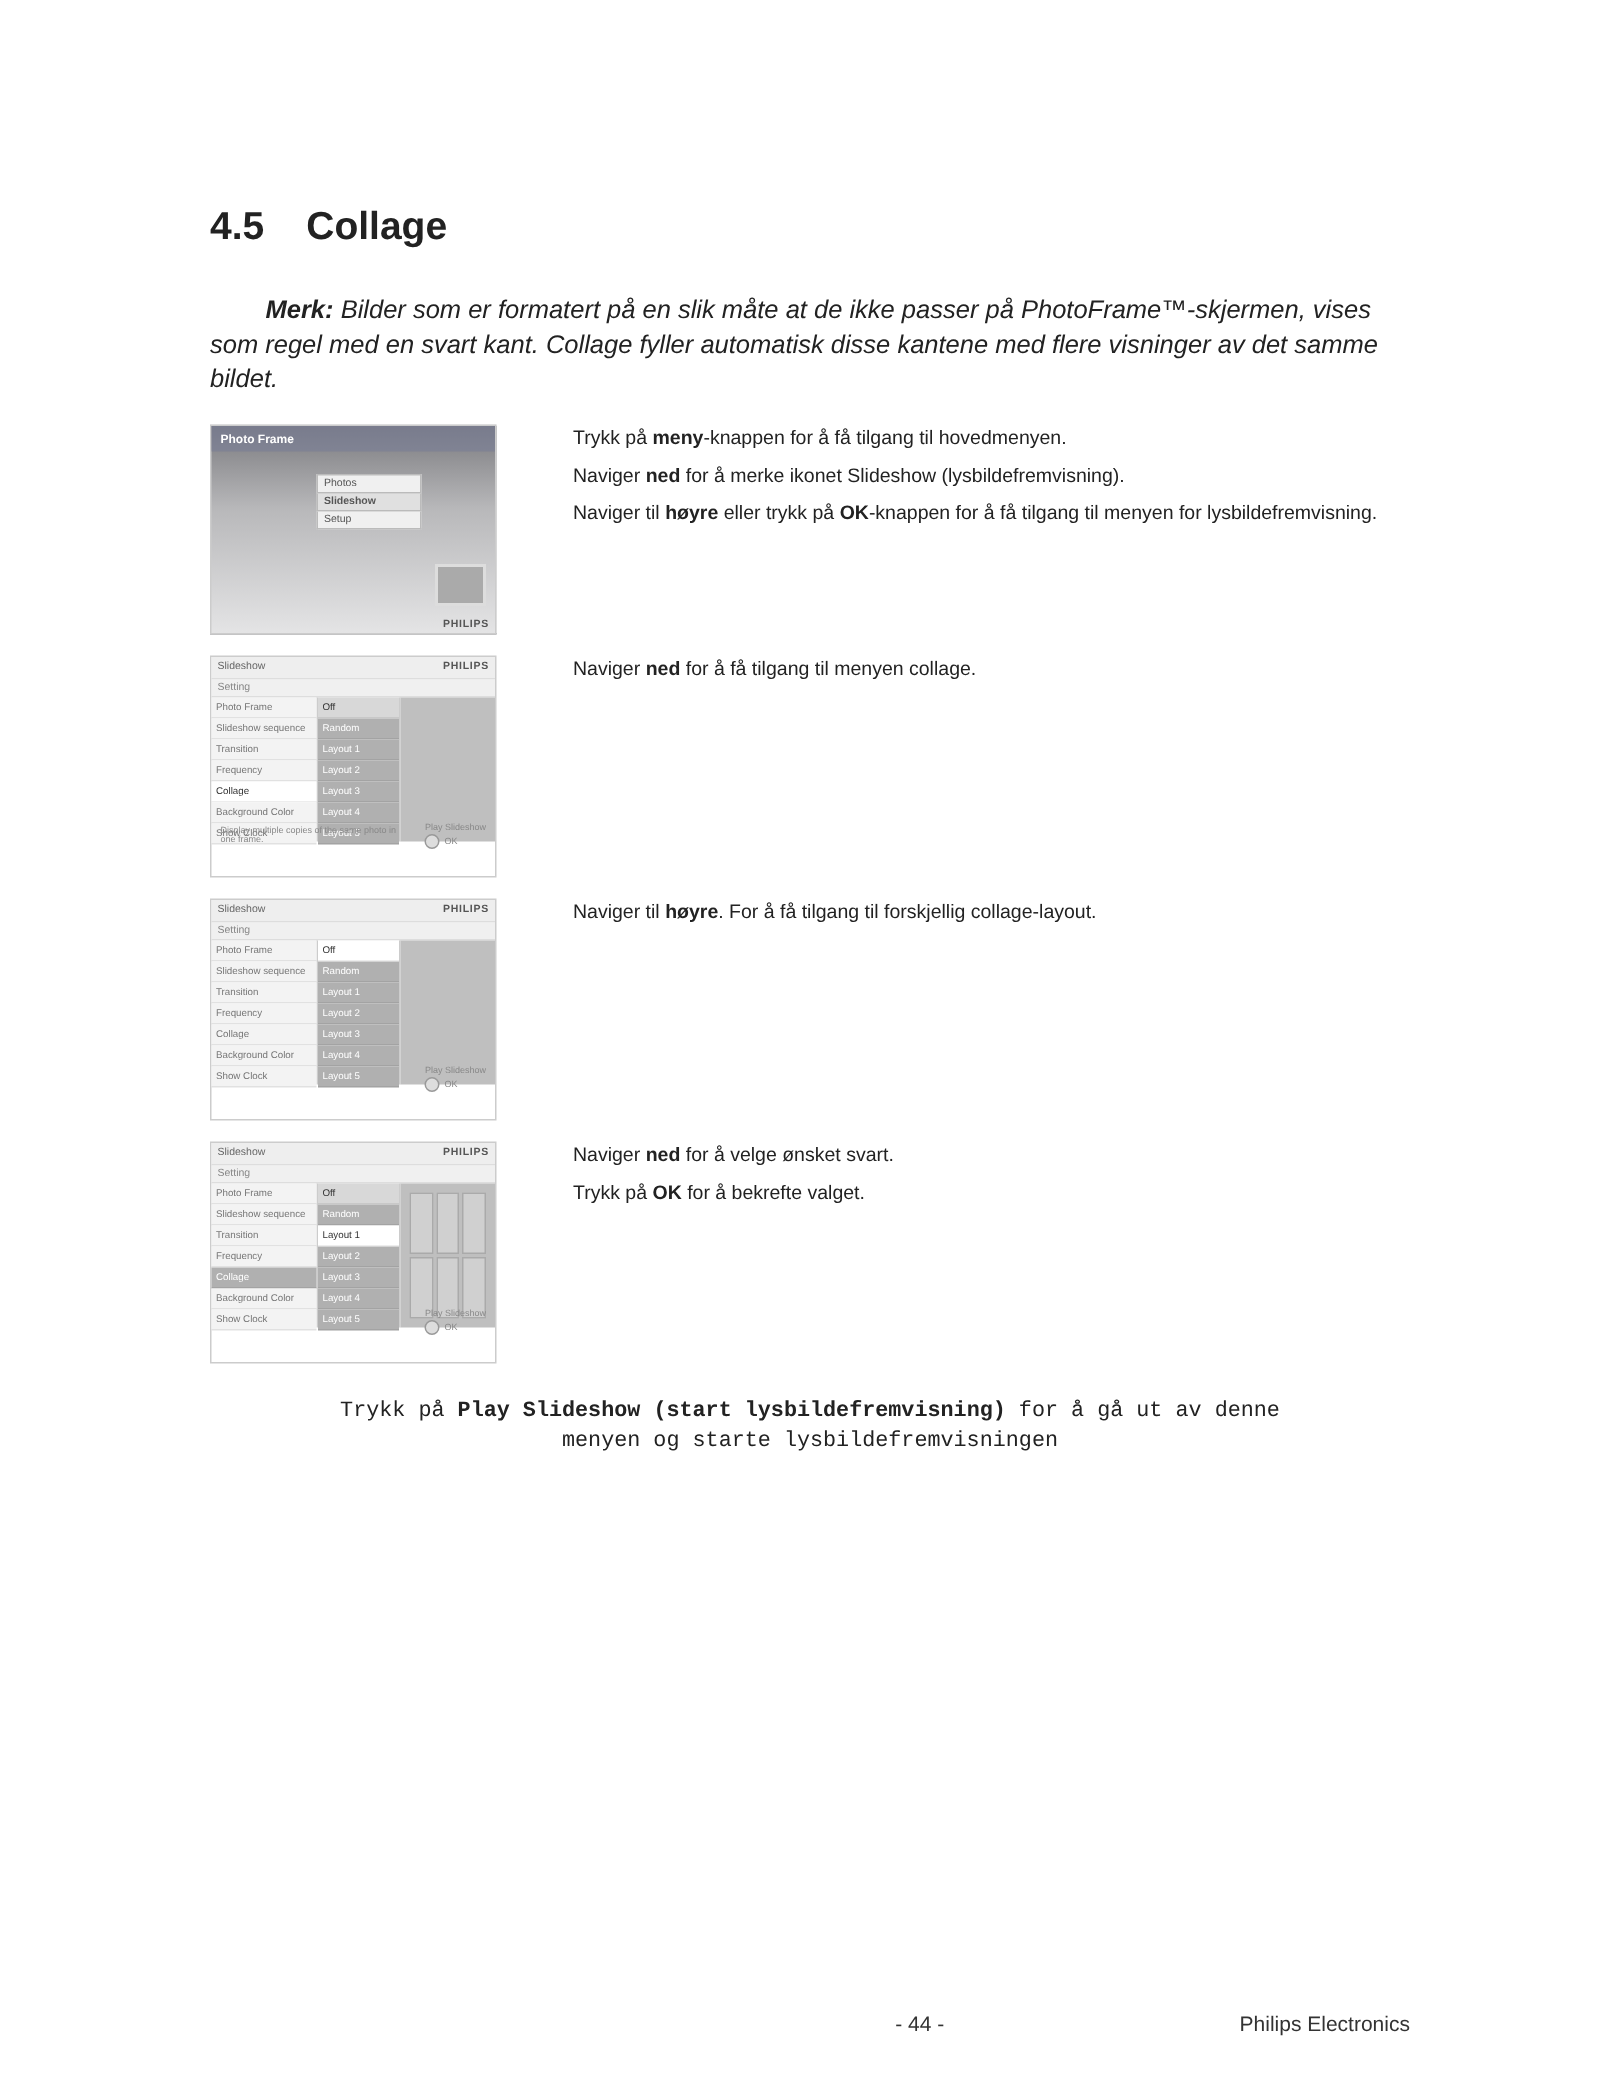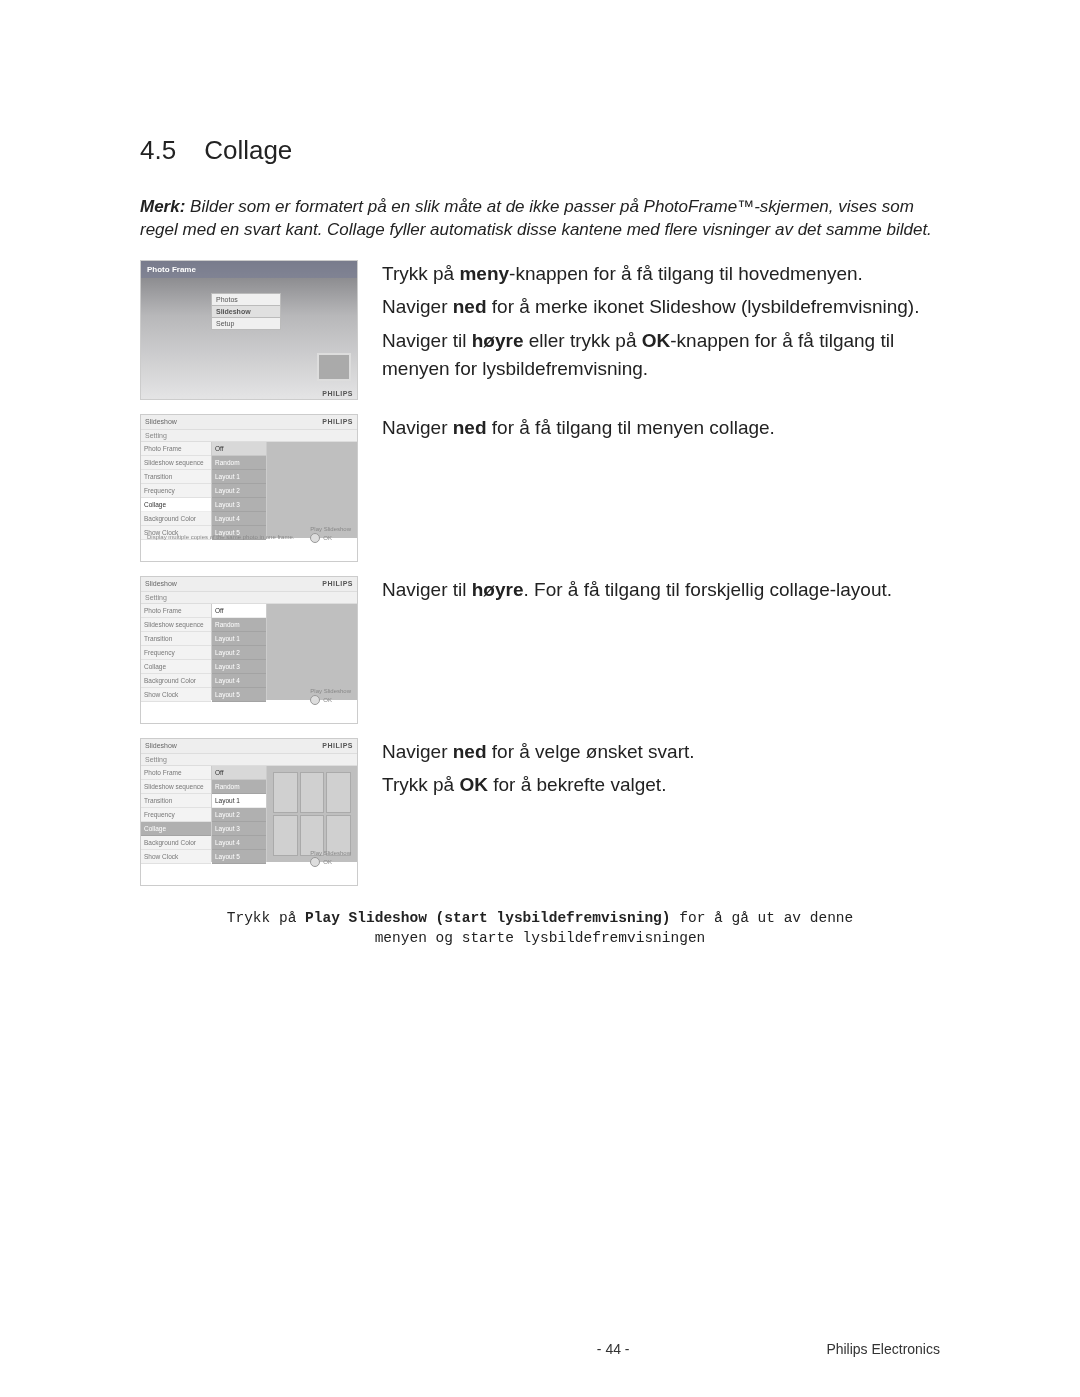--- a/index.html
+++ b/index.html
@@ -12,45 +12,45 @@
   }
   .page {
     width: 1080px;
     height: 1397px;
     position: relative;
     padding: 135px 140px 0 140px;
     box-sizing: border-box;
   }
   .heading {
     font-size: 26px;
-    font-weight: 400;
+    font-weight: 700;
     margin-bottom: 30px;
   }
   .heading .num { display: inline-block; margin-right: 28px; }
   .intro {
     font-size: 17px;
     line-height: 1.35;
     margin-bottom: 16px;
   }
   .note {
     font-size: 17px;
     font-style: italic;
     line-height: 1.35;
     margin-bottom: 18px;
   }
-  .note .bold { font-weight: 700; font-style: italic; }
+  .note .bold { font-weight: 700; font-style: italic; margin-left: 37px; }
   .step-table { width: 100%; border-collapse: collapse; }
   .step-table td { vertical-align: top; padding: 0; }
   .img-cell { width: 230px; padding-right: 12px !important; }
-  .txt-cell { font-size: 19px; line-height: 1.45; padding-bottom: 18px !important; }
+  .txt-cell { font-size: 13px; line-height: 1.45; padding-bottom: 18px !important; }
   .txt-cell p { margin: 0 0 6px 0; }
 
   
   .shot {
-    width: 218px;
+    width: 191px;
     border: 1px solid #ccc;
     box-sizing: border-box;
     font-size: 8px;
     color: #666;
     position: relative;
     background: #fff;
     margin-bottom: 14px;
   }
   .shot .bar {
     height: 14px;

